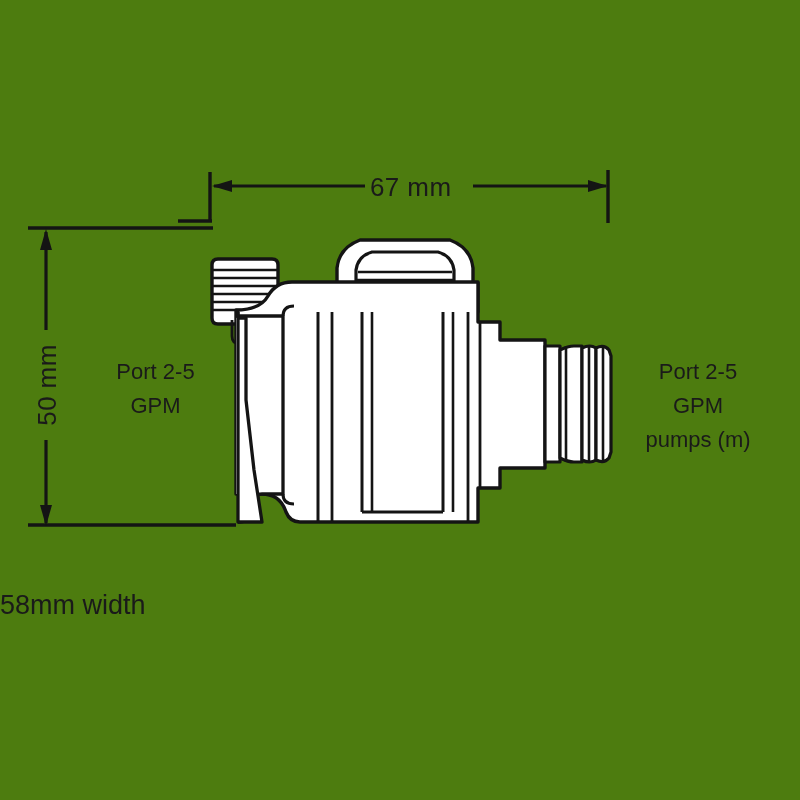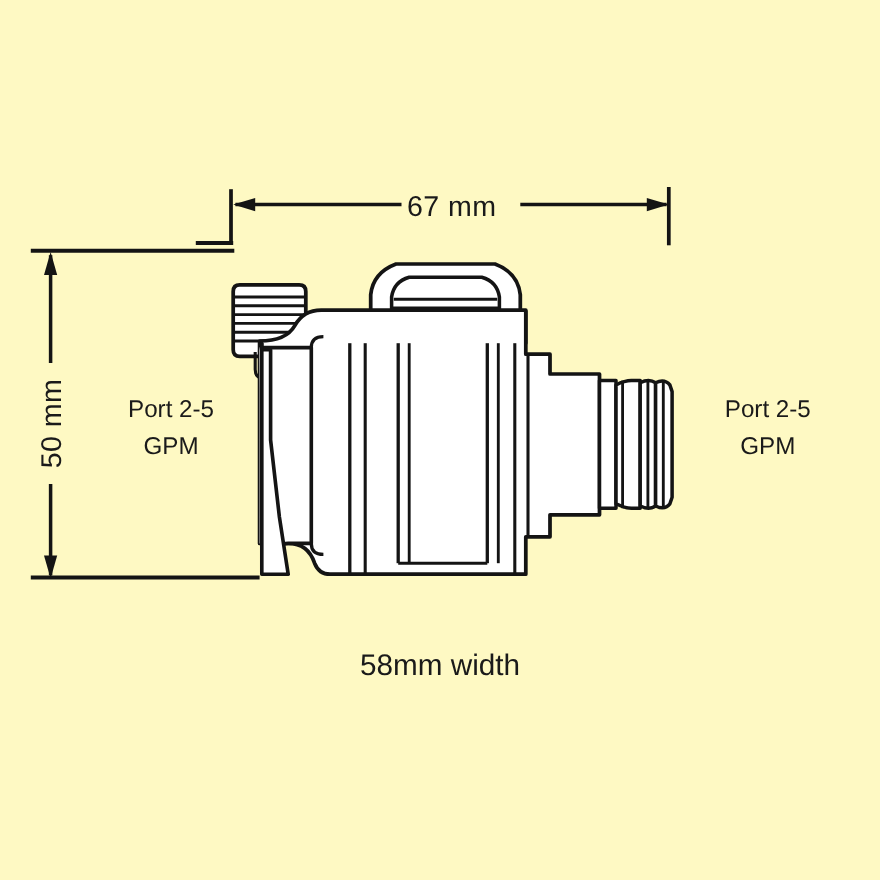--- a/index.html
+++ b/index.html
@@ -11,21 +11,21 @@
     width: 800px;
     height: 800px;
     font-family: "Liberation Sans", sans-serif;
     color: #1a1a1a;
     overflow: hidden;
   }
   #diagram-root {
     position: relative;
     width: 800px;
     height: 800px;
-    background: #fef9c3;
+    background: #4d7c0f;
   }
   #drawing-svg {
     position: absolute;
     left: 0;
     top: 0;
     width: 800px;
     height: 800px;
     display: block;
   }
   .dim-text {
@@ -66,21 +66,20 @@
   #callout-right {
     left: 618px;
     top: 355px;
     width: 160px;
   }
   #bottom-caption {
     position: absolute;
     left: 0;
     top: 590px;
     width: 800px;
-    text-align: center;
     font-family: "Liberation Sans", sans-serif;
     font-size: 27px;
     color: #1a1a1a;
   }
 </style>
 </head>
 <body>
 
 <div id="diagram-root">
 
@@ -224,17 +223,18 @@
   <div class="dim-text" id="dim-height-label">50 mm</div>
 
   <div class="callout" id="callout-left">
     <div>Port 2-5</div>
     <div>GPM</div>
   </div>
 
   <div class="callout" id="callout-right">
     <div>Port 2-5</div>
     <div>GPM</div>
+    <div>pumps (m)</div>
   </div>
 
   <div id="bottom-caption">58mm width</div>
 
 </div>
 
 </body></html>

